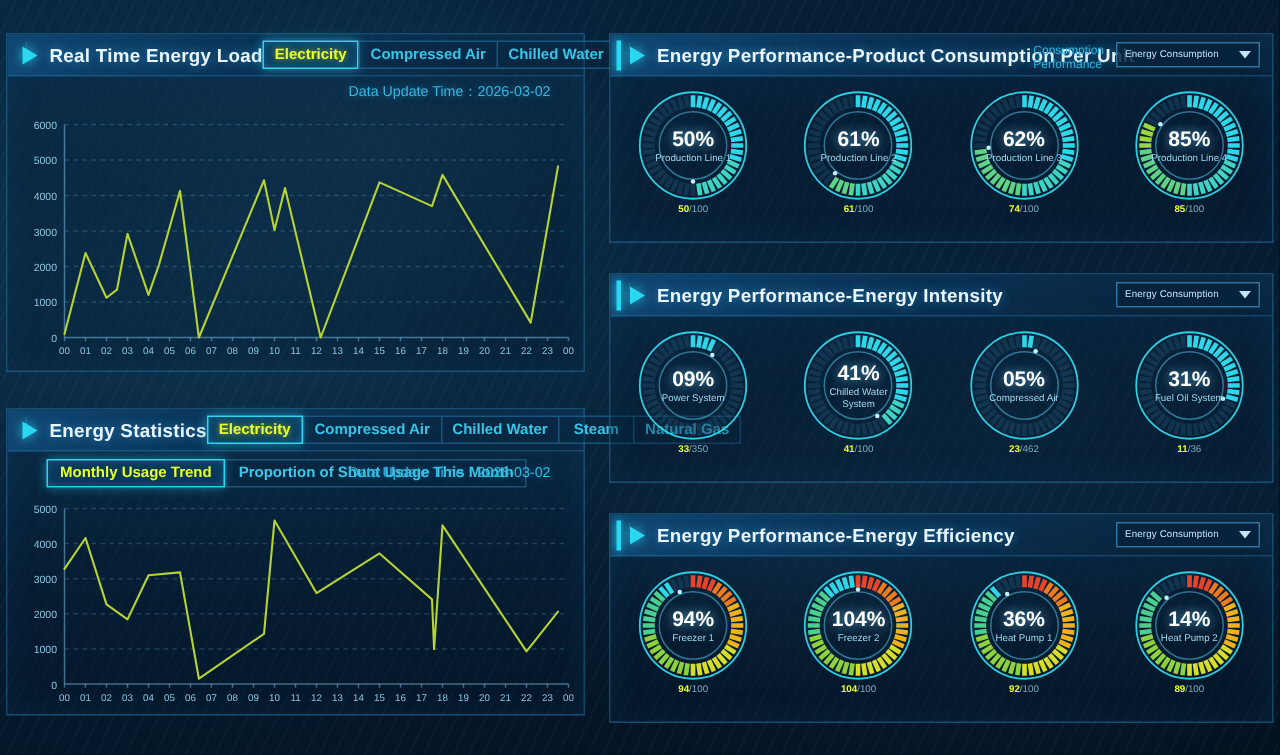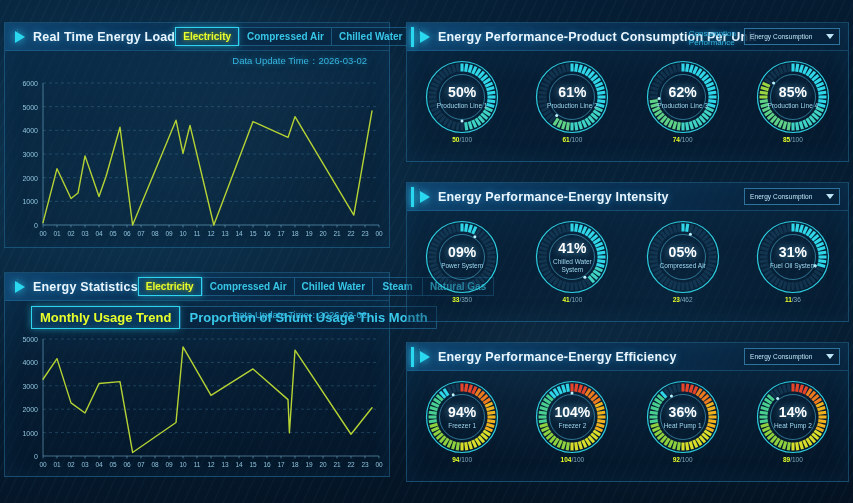--- a/index.html
+++ b/index.html
@@ -80,21 +80,21 @@
     border: 1px solid #2fd4ef;
     background: rgba(10,62,100,0.75);
     box-shadow: 0 0 7px rgba(47,212,239,0.55), inset 0 0 7px rgba(47,212,239,0.25);
     text-shadow: 0 0 5px rgba(232,255,42,0.7);
   }
 
   
   .subbar { position: relative; height: 26px; }
   .subtabs { position: absolute; left: 26px; top: 5px; display: flex; }
   .subtab {
-    font-size: 13px; font-weight: bold; color: #3ac9ea;
+    font-size: 10px; font-weight: bold; color: #3ac9ea;
     padding: 3px 8px; border: 1px solid rgba(41,124,172,0.55);
     border-right: none; background: rgba(7,38,66,0.3); white-space: nowrap;
   }
   .subtab:last-child { border-right: 1px solid rgba(41,124,172,0.55); }
   .subtab.active {
     color: #e8ff2a; border: 1px solid #2fd4ef; background: rgba(10,62,100,0.75);
     box-shadow: 0 0 7px rgba(47,212,239,0.5), inset 0 0 6px rgba(47,212,239,0.2);
   }
   .update-time {
     position: absolute; right: 22px; top: 4px;

